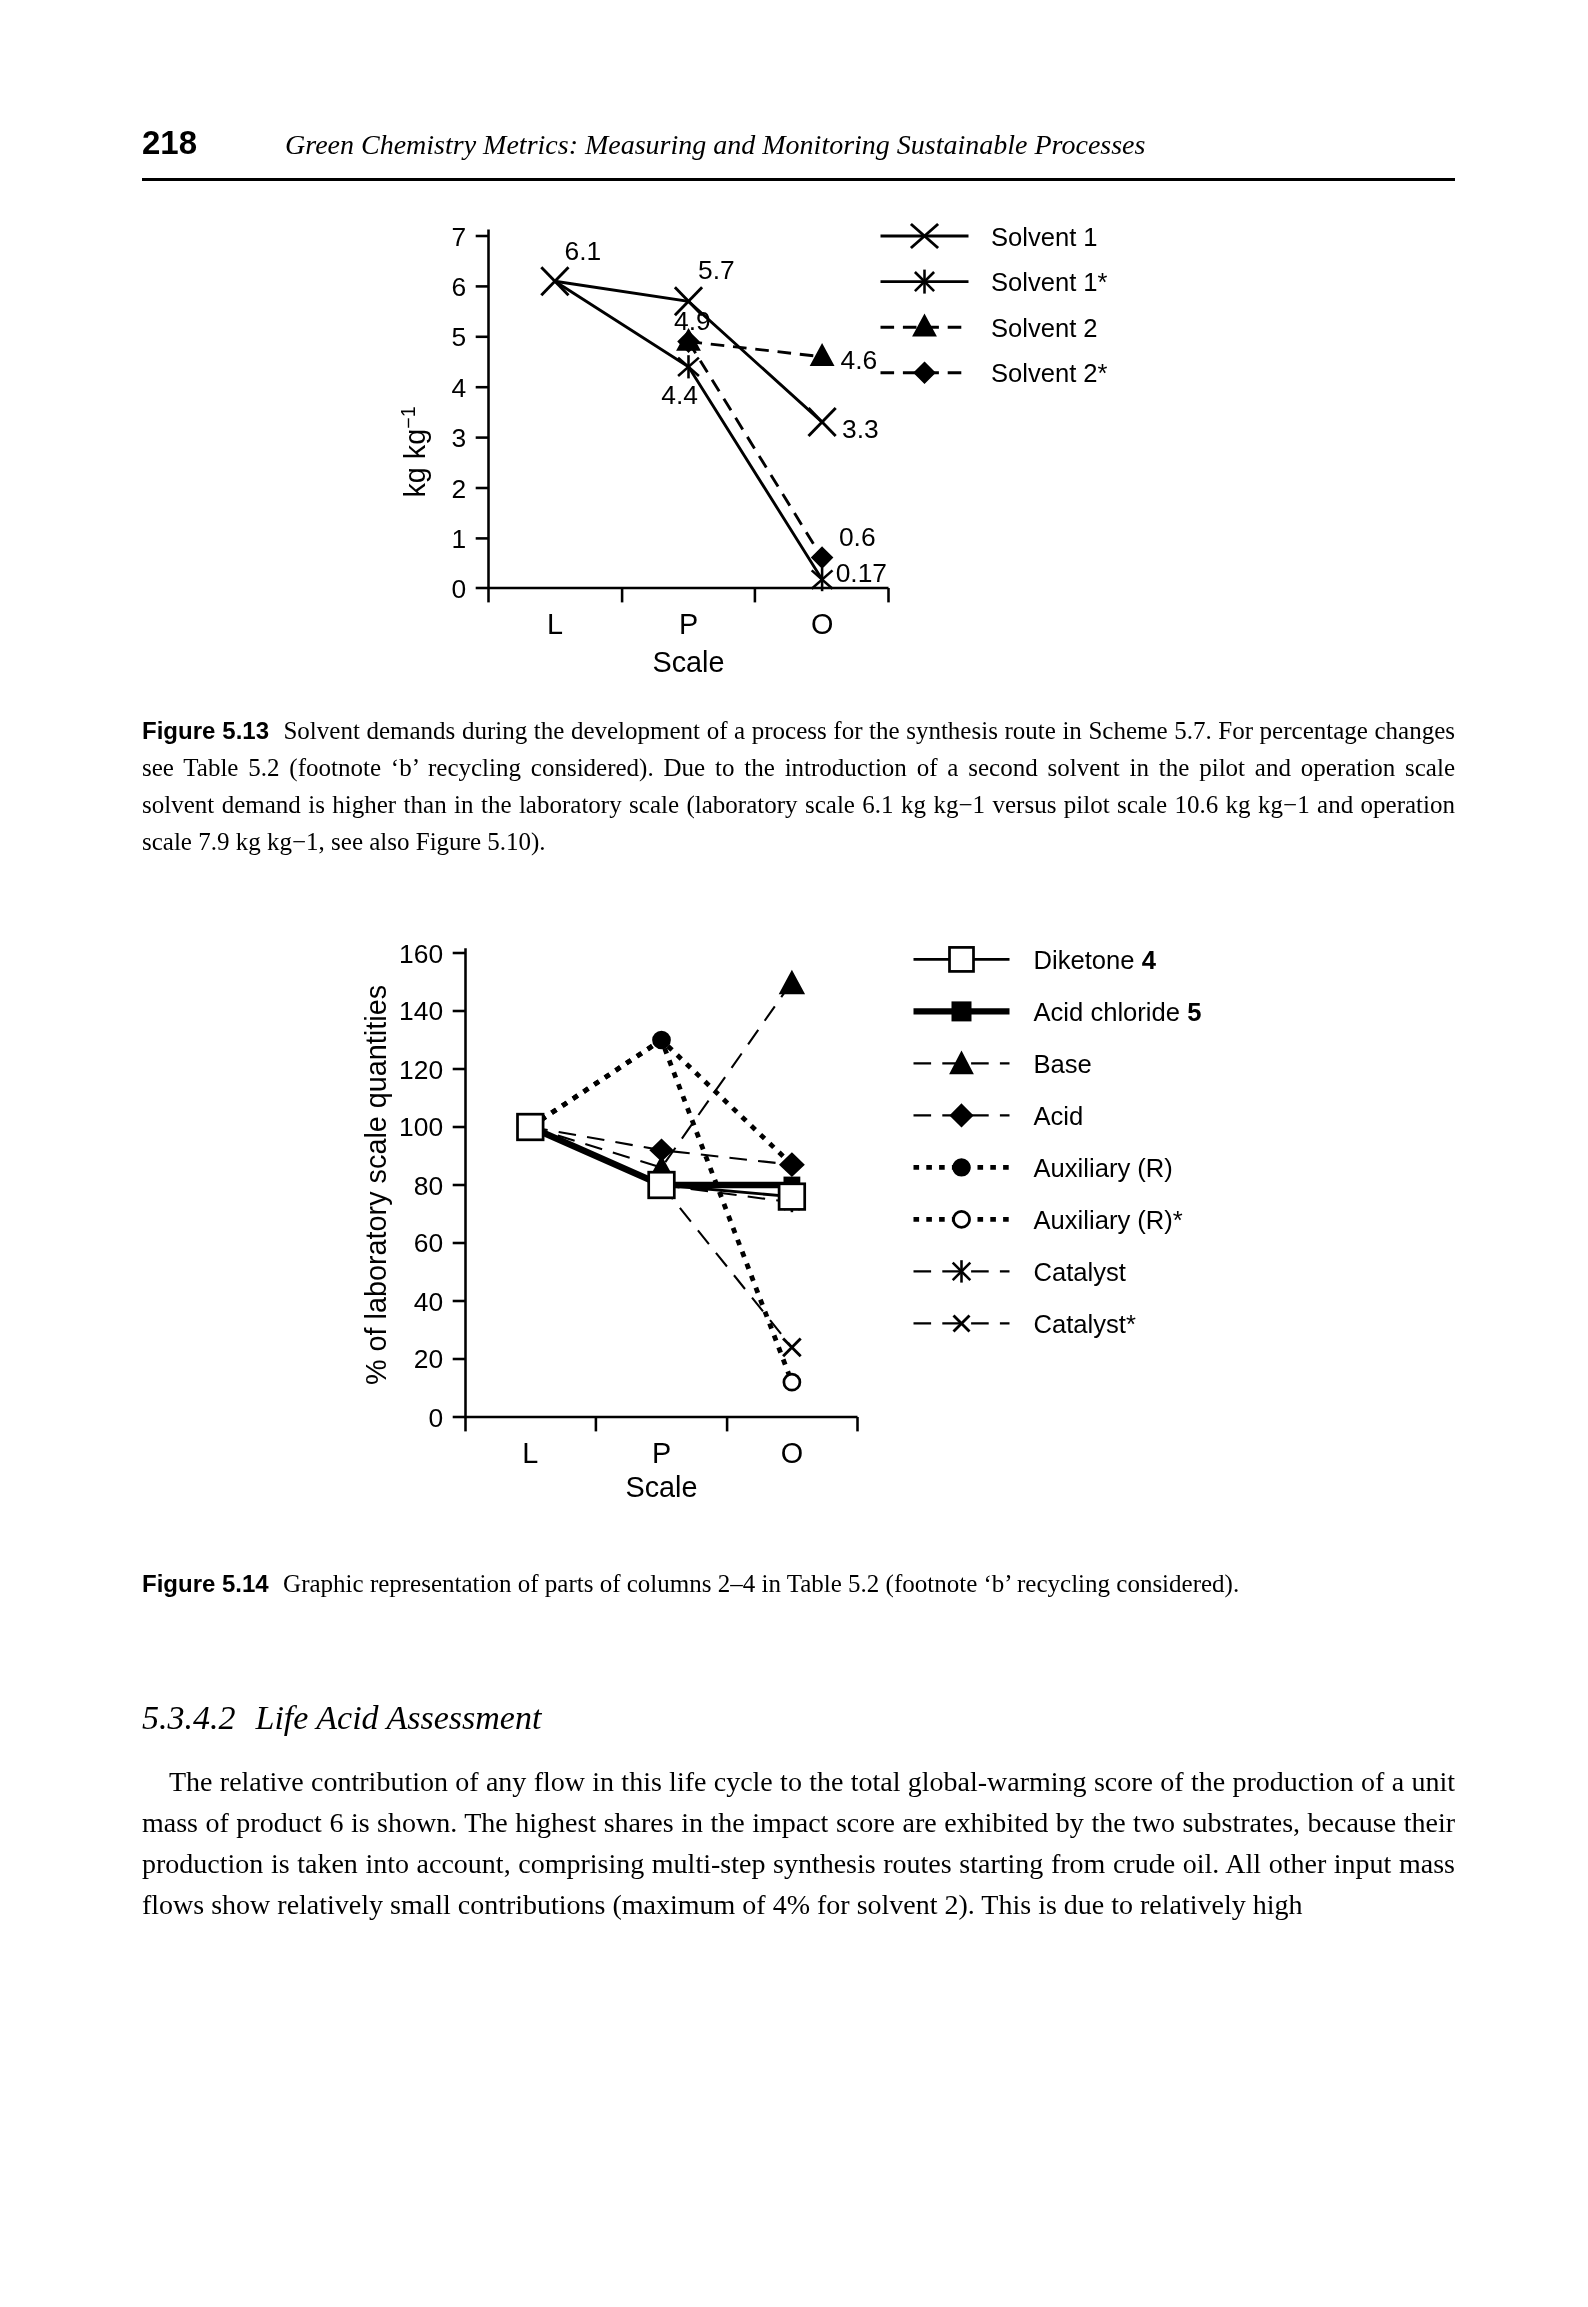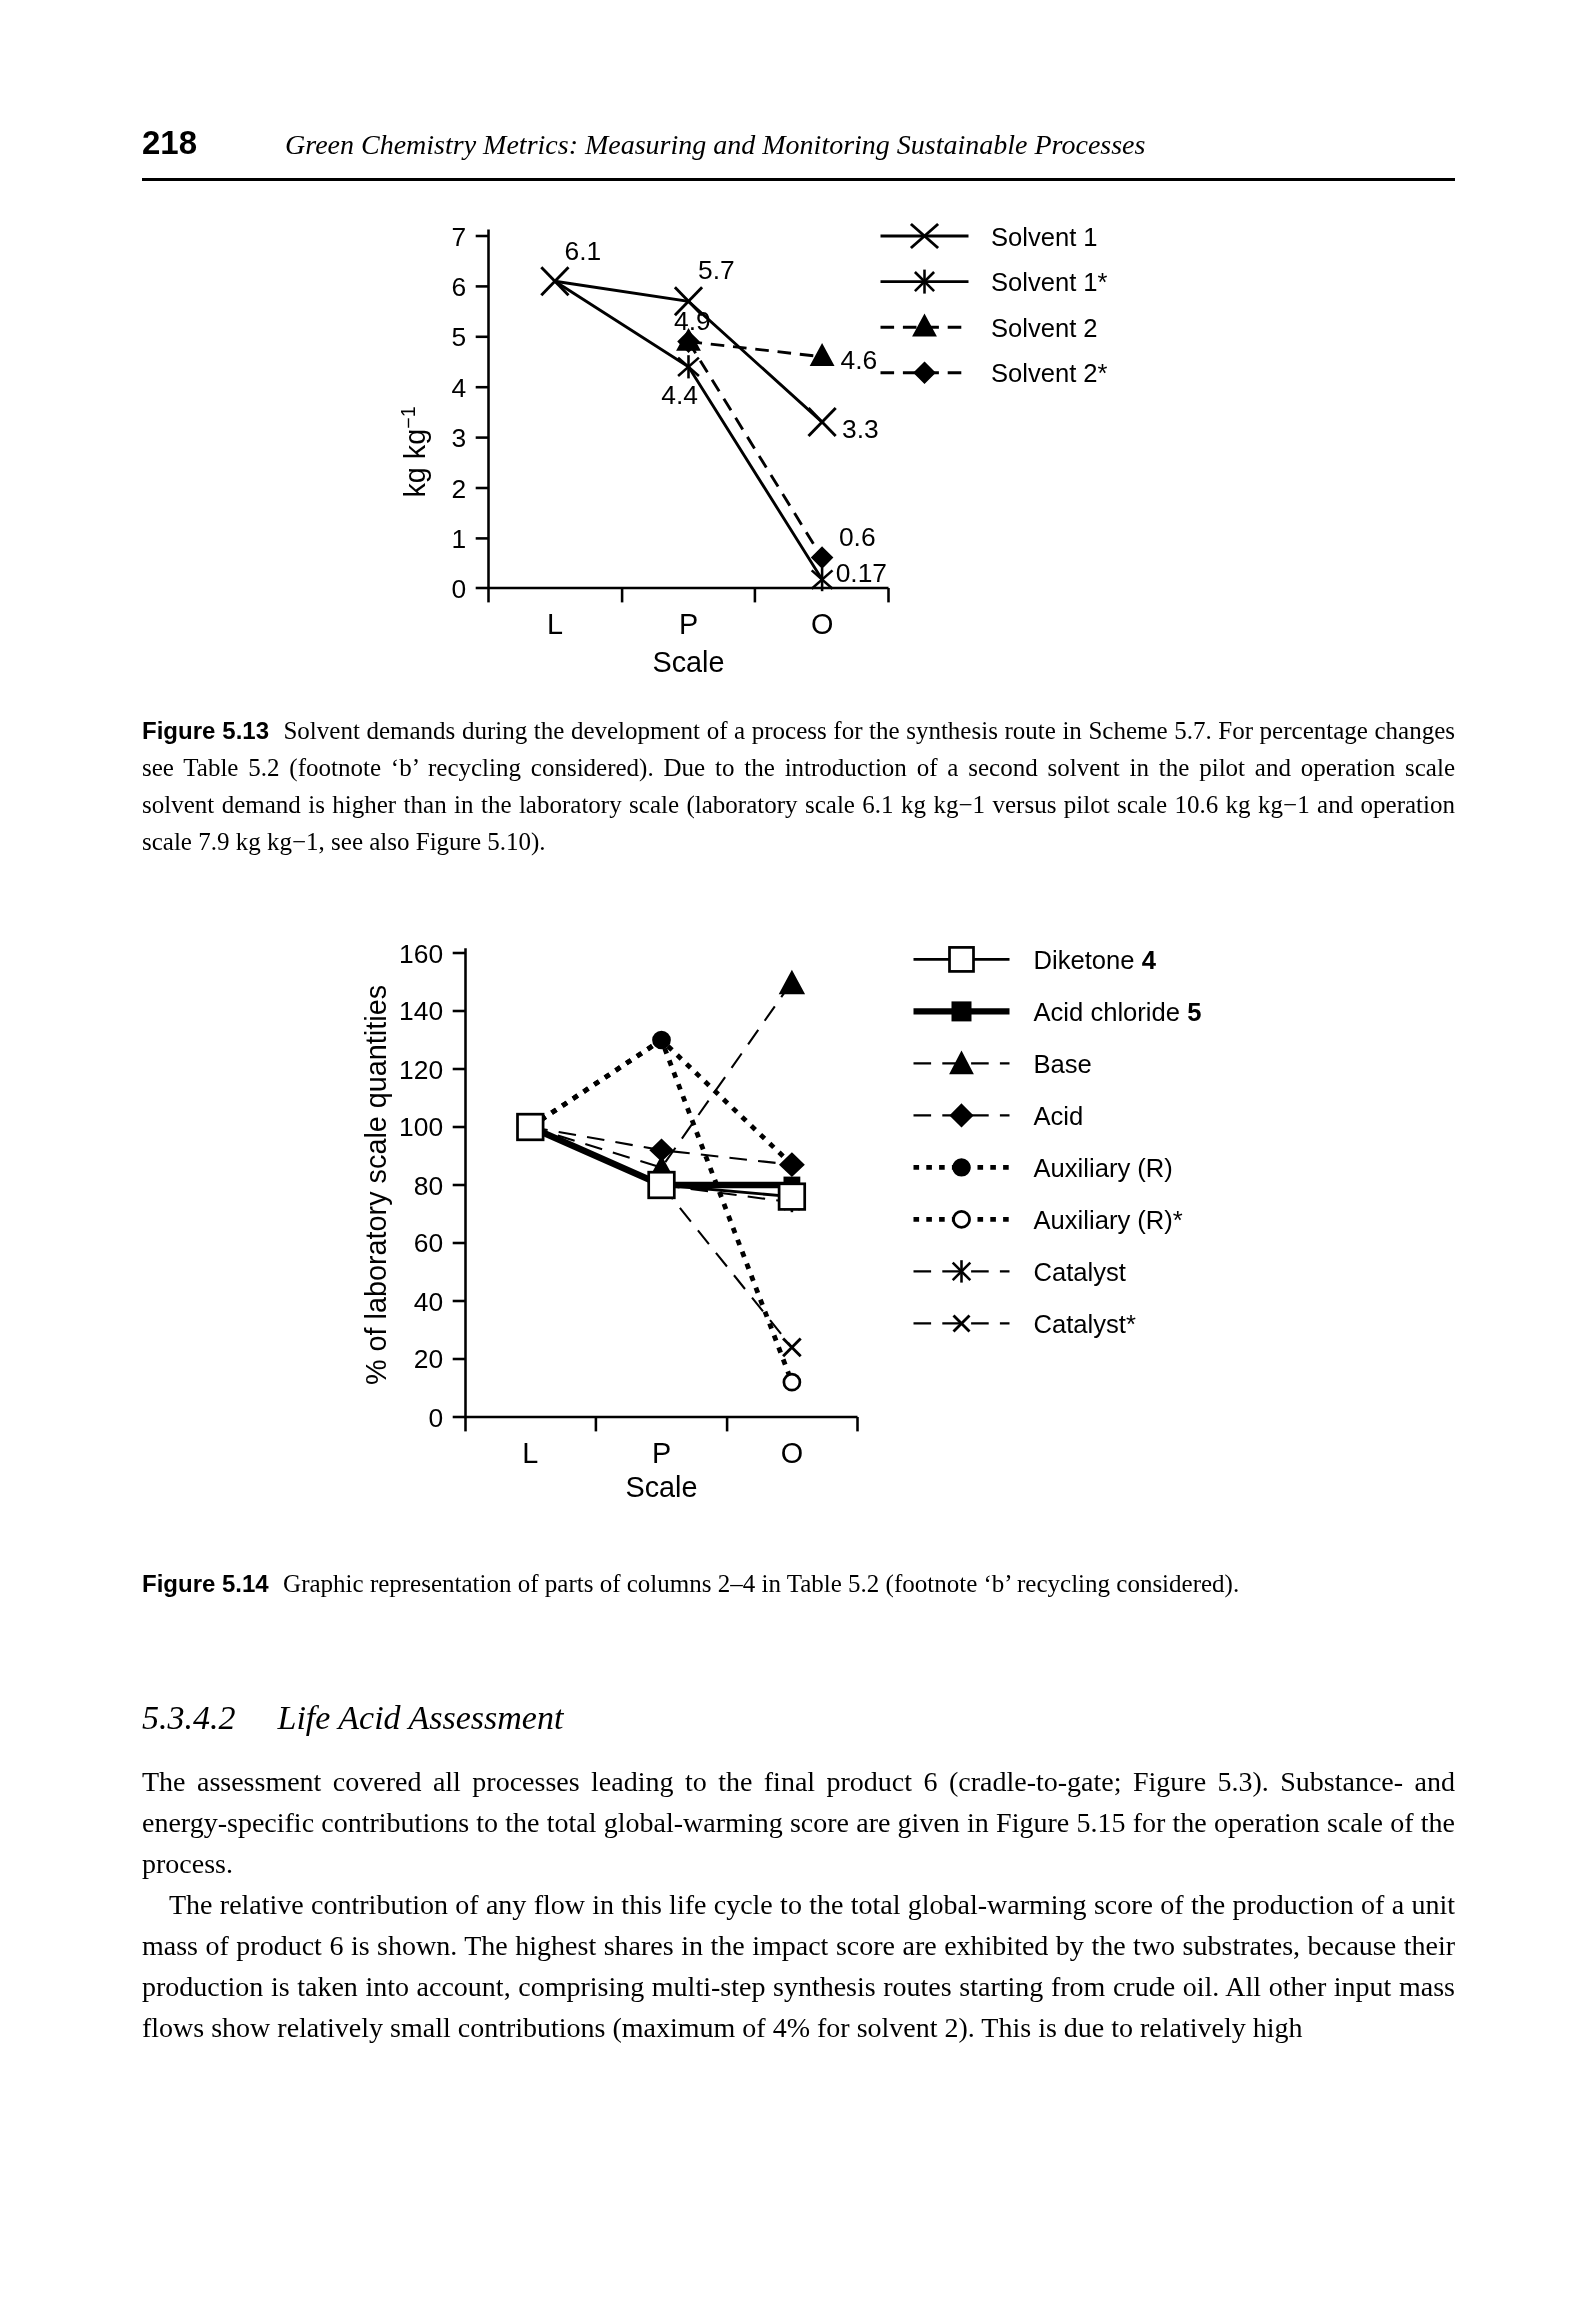--- a/index.html
+++ b/index.html
@@ -72,21 +72,21 @@
   .caption b { font-family:"Liberation Sans", sans-serif; font-weight:bold; font-size:24px;}
   .caption .lead { margin-right:14.4px; }
   #cap513 { top:712px; }
   #cap514 { top:1565px; }
 
   .sechead {
     position:absolute; left:142px; top:1699px;
     font-family:"Liberation Serif", serif;
     font-style:italic; font-size:34px;
   }
-  .sechead .num { margin-right:42px; }
+  .sechead .num { margin-right:20px; }
 
   .body {
     position:absolute; left:142px; width:1313px;
     font-family:"Liberation Serif", serif;
     font-size:28px; line-height:41px;
     text-align:justify;
   }
   .body p { margin:0; }
   .body p.indent { text-indent:27px; }
   #body1 { top:1761px; }
@@ -376,18 +376,17 @@
 
   <div class="caption" id="cap514">
     <b class="lead">Figure 5.14</b><span>Graphic representation of parts of columns 2–4 in Table 5.2 (footnote ‘b’ recycling considered).</span>
   </div>
 
   <div class="sechead">
     <span class="num">5.3.4.2</span><span>Life Acid Assessment</span>
   </div>
 
   <div class="body" id="body1">
-    <p>The assessment covered all processes leading to the final product 6 (cradle-to-gate; Figure 5.3). Substance- and energy-specific contributions to the total global-warming score are given in Figure 5.15 for the operation scale of the process.</p>
     <p class="indent">The relative contribution of any flow in this life cycle to the total global-warming score of the production of a unit mass of product 6 is shown. The highest shares in the impact score are exhibited by the two substrates, because their production is taken into account, comprising multi-step synthesis routes starting from crude oil. All other input mass flows show relatively small contributions (maximum of 4% for solvent 2). This is due to relatively high</p>
   </div>
 
 </div>
 
 
 </body></html>

